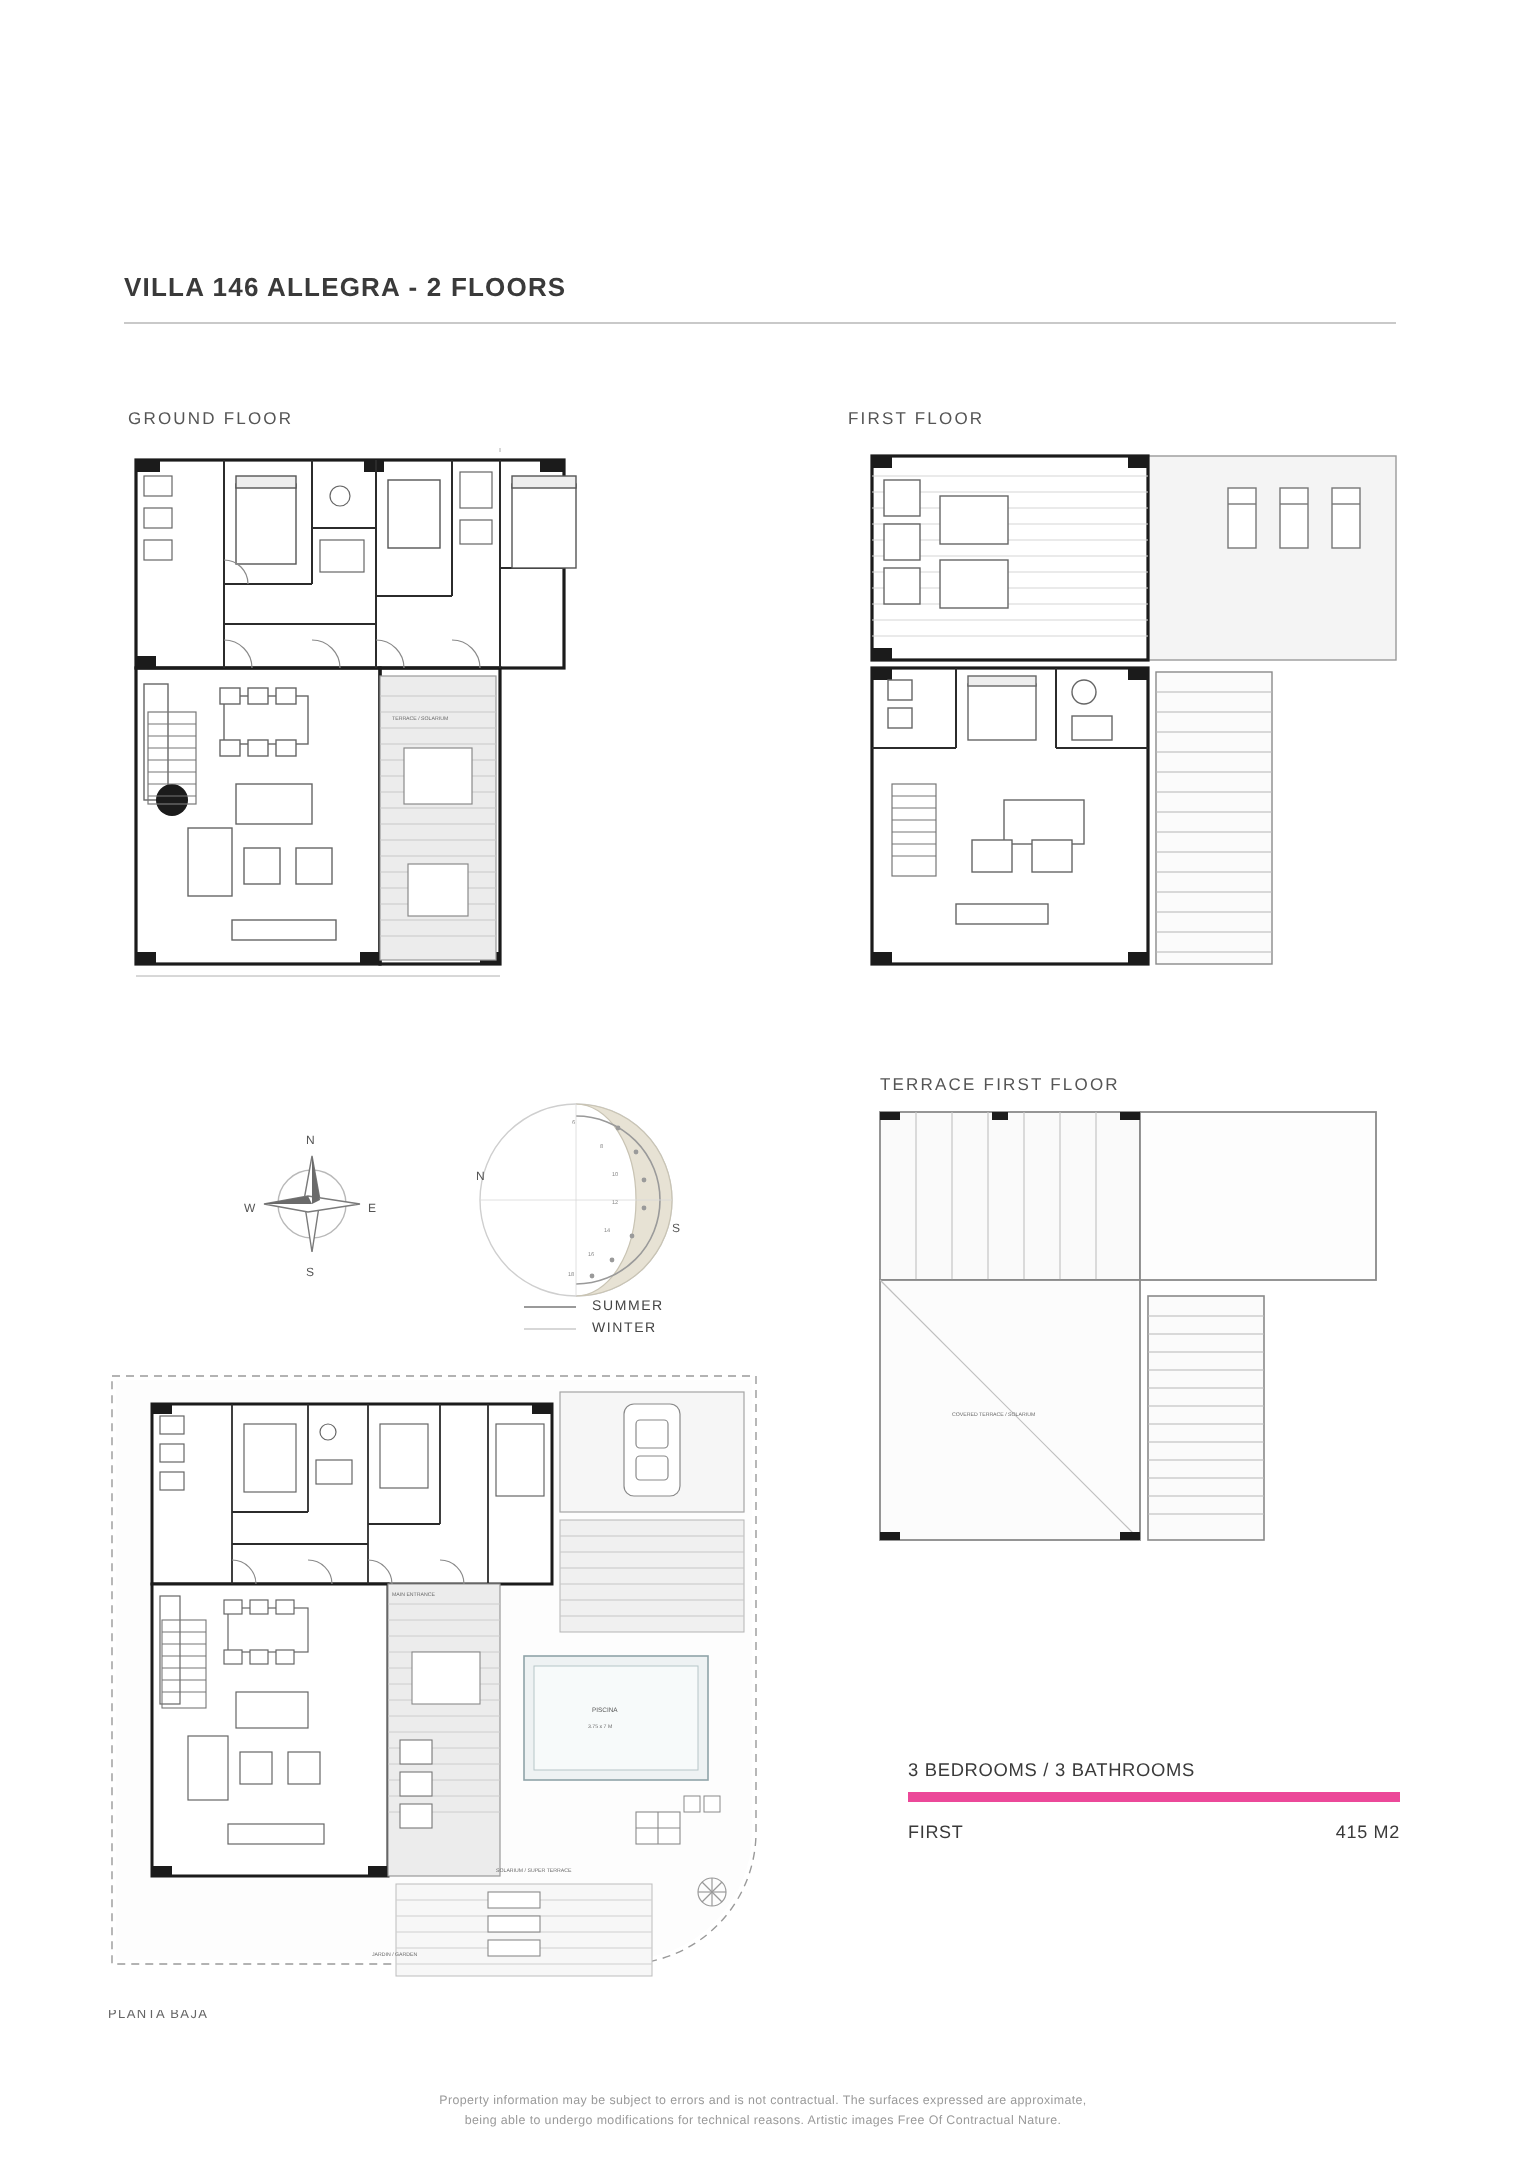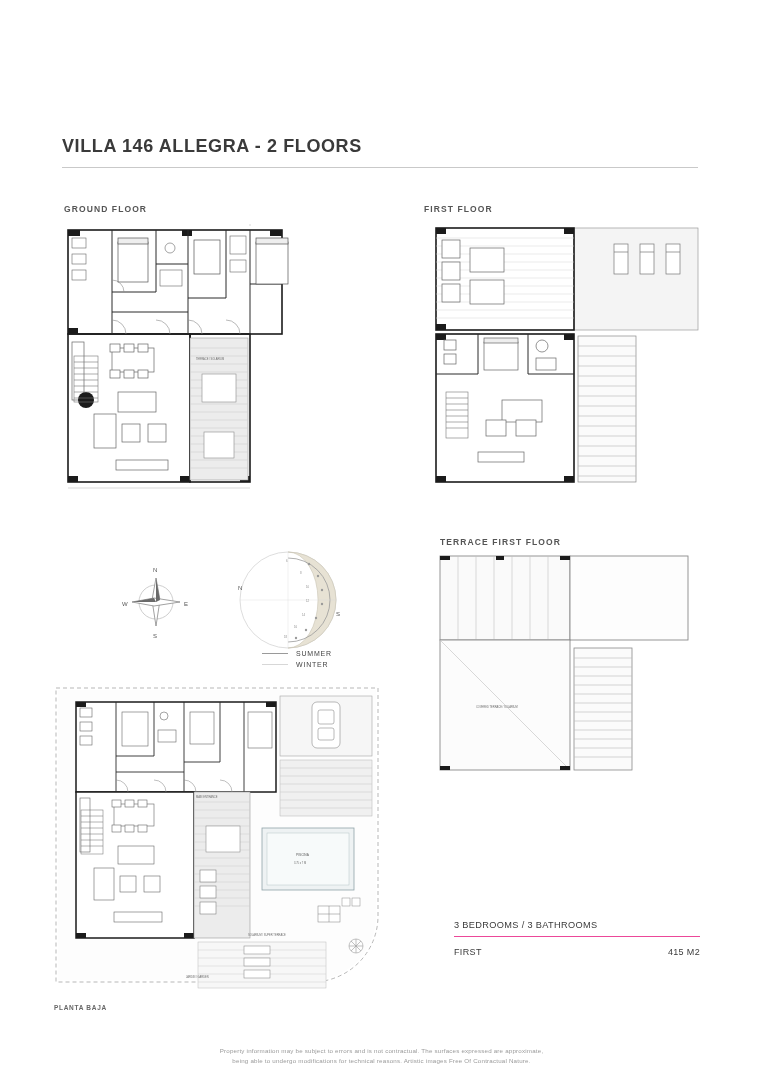--- a/index.html
+++ b/index.html
@@ -18,39 +18,39 @@
     position: absolute; inset: 0;
     background: #fff;
   }
 
   
   .title-wrap {
     position: absolute;
     left: 62px; top: 136px; width: 640px;
   }
   .doc-title {
-    font-size: 18px;
+    font-size: 13px;
     letter-spacing: 0.6px;
     font-weight: 700;
     color: #3a3a3a;
   }
   .title-rule {
     margin-top: 10px;
     height: 1px;
     background: #c9c9c9;
     width: 636px;
   }
 
   
   .sect-label {
     position: absolute;
     font-size: 8.5px;
     letter-spacing: 1.1px;
     color: #555;
-    font-weight: 700;
+    font-weight: 400;
   }
   #lbl-ground { left: 64px; top: 204px; }
   #lbl-first  { left: 424px; top: 204px; }
   #lbl-terrace{ left: 440px; top: 537px; }
   #lbl-planta { left: 54px; top: 1004px; font-size: 6.5px; letter-spacing: .7px; color:#666;}
 
   
   .plan {
     position: absolute;
     background: #ffffff;
@@ -76,23 +76,22 @@
     position: absolute;
     left: 454px; top: 880px;
     width: 246px;
     font-size: 9px;
     color: #3a3a3a;
     letter-spacing: 0.35px;
   }
   .specs .heading {
     font-size: 9.2px;
     padding-bottom: 6px;
-    border-bottom: 1px solid #ec4899;
+    border-bottom: 5px solid #ec4899;
     margin-bottom: 7px;
-    margin-top: 40px;
   }
   .specs .row {
     display: flex;
     justify-content: space-between;
     line-height: 17px;
   }
   .specs .row .k { }
   .specs .row .v { text-align: right; min-width: 60px;}
 
   

